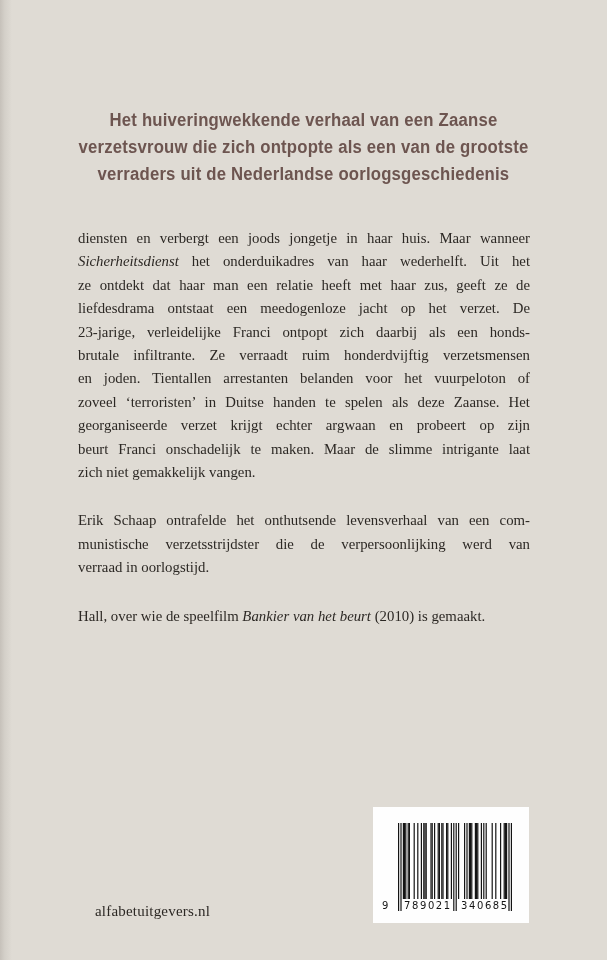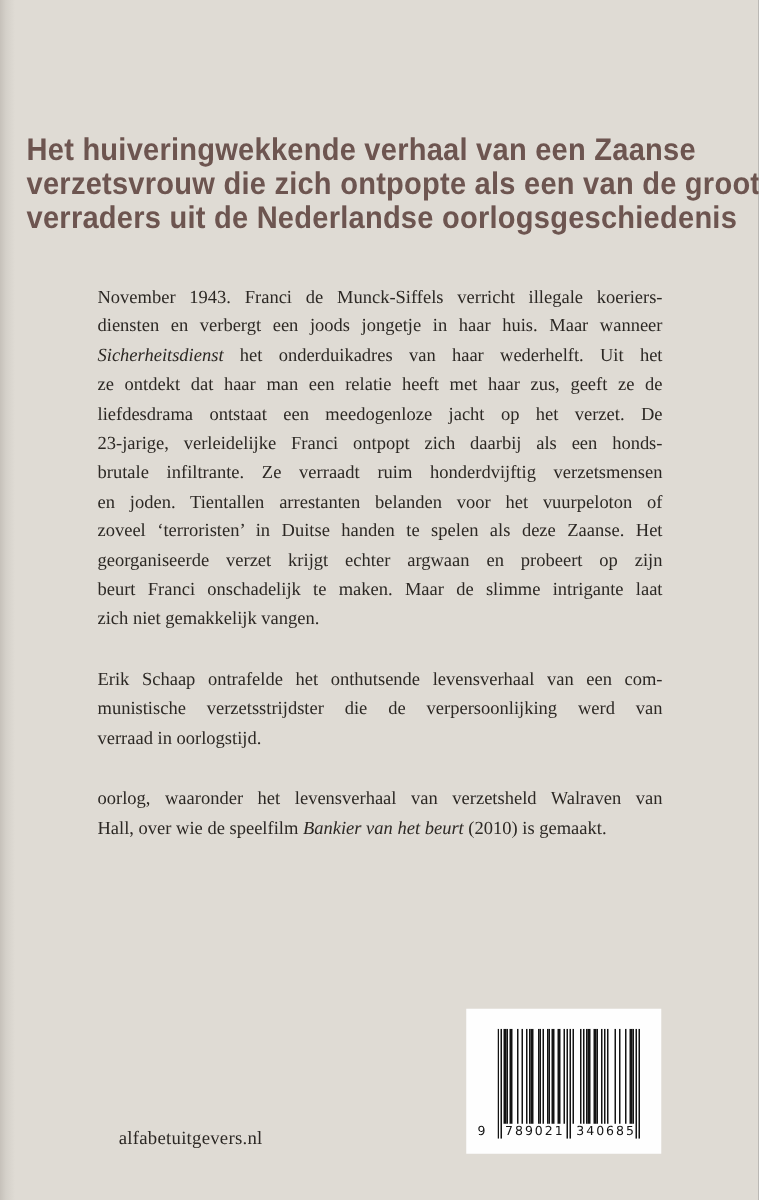--- a/index.html
+++ b/index.html
@@ -10,23 +10,24 @@
     overflow:hidden;
     font-family:"Liberation Serif",serif;
   }
   .spine-shadow{
     position:absolute;left:0;top:0;bottom:0;width:12px;
     background:linear-gradient(to right,#c6c1ba 0%,#d4d0c9 40%,rgba(223,219,212,0) 100%);
     pointer-events:none;
   }
   .tagline{
     position:absolute;top:107px;left:0;right:0;
+    text-align:center;
     font-family:"Liberation Sans",sans-serif;
     font-weight:700;
-    font-size:25px;line-height:27px;
+    font-size:18px;line-height:27px;
     letter-spacing:.2px;
     color:var(--accent,#6d5550);
   }
   .tagline .tline{white-space:nowrap;transform:scaleX(.93);transform-origin:center;}
   .blurb{
     position:absolute;top:227px;left:78px;width:452px;
     font-size:14.8px;line-height:23.4px;
     color:var(--ink,#2c2824);
   }
   .para{margin:0 0 25px 0;}
@@ -62,40 +63,38 @@
   <div class="spine-shadow"></div>
 
   <div class="tagline">
     <div class="tline">Het huiveringwekkende verhaal van een Zaanse</div>
     <div class="tline">verzetsvrouw die zich ontpopte als een van de grootste</div>
     <div class="tline">verraders uit de Nederlandse oorlogsgeschiedenis</div>
   </div>
 
   <div class="blurb">
     <div class="para">
-        <div class="line"><span>November 1943. Franci de Munck-Siffels verricht illegale koeriers-</span></div>
         <div class="line"><span>diensten en verbergt een joods jongetje in haar huis. Maar wanneer</span></div>
         <div class="line"><span class="i">Sicherheitsdienst</span><span> het onderduikadres van haar wederhelft. Uit het</span></div>
         <div class="line"><span>ze ontdekt dat haar man een relatie heeft met haar zus, geeft ze de</span></div>
         <div class="line"><span>liefdesdrama ontstaat een meedogenloze jacht op het verzet. De</span></div>
         <div class="line"><span>23-jarige, verleidelijke Franci ontpopt zich daarbij als een honds-</span></div>
         <div class="line"><span>brutale infiltrante. Ze verraadt ruim honderdvijftig verzetsmensen</span></div>
         <div class="line"><span>en joden. Tientallen arrestanten belanden voor het vuurpeloton of</span></div>
         <div class="line"><span>zoveel ‘terroristen’ in Duitse handen te spelen als deze Zaanse. Het</span></div>
         <div class="line"><span>georganiseerde verzet krijgt echter argwaan en probeert op zijn</span></div>
         <div class="line"><span>beurt Franci onschadelijk te maken. Maar de slimme intrigante laat</span></div>
         <div class="line last"><span>zich niet gemakkelijk vangen.</span></div>
       </div>
     <div class="para">
         <div class="line"><span>Erik Schaap ontrafelde het onthutsende levensverhaal van een com-</span></div>
         <div class="line"><span>munistische verzetsstrijdster die de verpersoonlijking werd van</span></div>
         <div class="line last"><span>verraad in oorlogstijd.</span></div>
       </div>
     <div class="para">
-        <div class="line"><span>oorlog, waaronder het levensverhaal van verzetsheld Walraven van</span></div>
         <div class="line last"><span>Hall, over wie de speelfilm </span><span class="i">Bankier van het beurt</span><span> (2010) is gemaakt.</span></div>
       </div>
   </div>
 
   <div class="publisher-url">alfabetuitgevers.nl</div>
 
   <div class="barcode-box">
     <div id="barcode-svg-slot" class="barcode-svg"><svg width="114" height="88">
           <rect x="0.00" y="0" width="1.20" height="88" fill="#141414"></rect>
           <rect x="2.40" y="0" width="1.20" height="88" fill="#141414"></rect>

